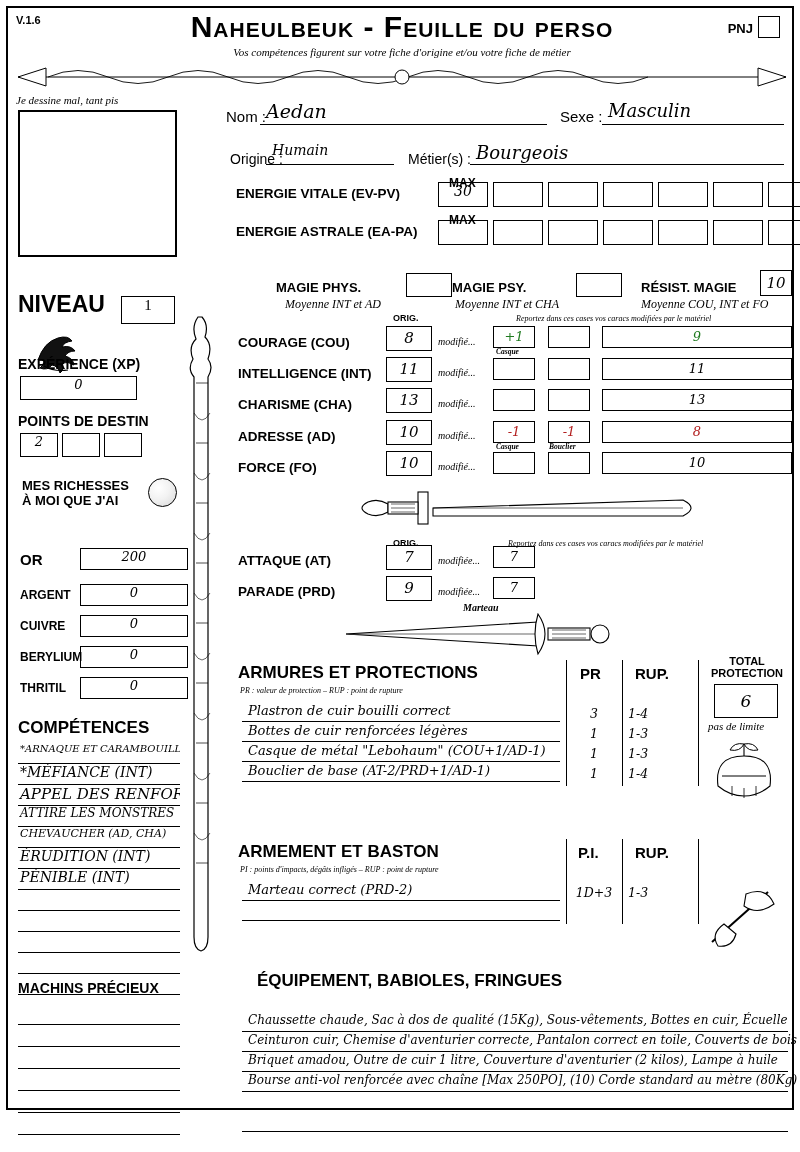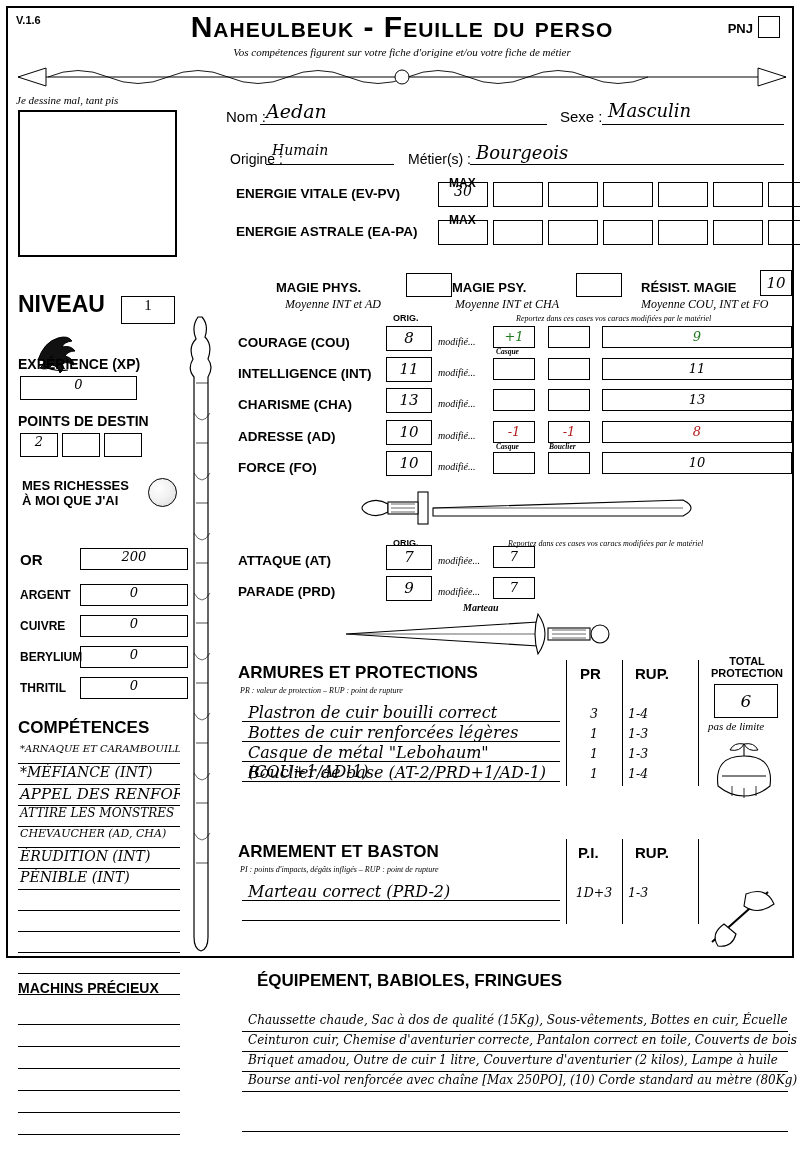--- a/index.html
+++ b/index.html
@@ -1,17 +1,17 @@
 <!DOCTYPE html>
 <html><head>
 <meta charset="utf-8">
 <style>
   html,body{margin:0;padding:0;background:#fff;}
   body{width:800px;height:1152px;font-family:"Liberation Serif",serif;color:#000;position:relative;overflow:hidden;}
-  .sheet{position:absolute;left:6px;top:6px;width:788px;height:952px;border:2px solid #000;box-sizing:border-box;}
+  .sheet{position:absolute;left:6px;top:6px;width:788px;height:1104px;border:2px solid #000;box-sizing:border-box;}
   .hand{font-family:"DejaVu Serif",serif;font-style:italic;}
 
   
   .ver{position:absolute;left:8px;top:6px;font-size:11px;font-family:"Liberation Sans",sans-serif;font-weight:bold;}
   .title{position:absolute;left:0;top:2px;width:788px;text-align:center;font-family:"Liberation Sans",sans-serif;
          font-weight:bold;font-size:30px;letter-spacing:1px;font-variant:small-caps;}
   .subtitle{position:absolute;left:0;top:38px;width:788px;text-align:center;font-size:11px;font-style:italic;}
   .pnj{position:absolute;right:12px;top:8px;font-family:"Liberation Sans",sans-serif;font-weight:bold;font-size:13px;}
   .pnjbox{display:inline-block;width:20px;height:20px;border:1.5px solid #000;vertical-align:-5px;margin-left:5px;}
   .rule{position:absolute;left:10px;top:52px;width:768px;height:34px;}
@@ -63,21 +63,21 @@
   .modlbl{position:absolute;font-size:10px;font-style:italic;}
   .tiny{position:absolute;font-size:7.5px;font-style:italic;font-weight:bold;}
   .orig{position:absolute;font-family:"Liberation Sans",sans-serif;font-weight:bold;font-size:9px;}
   .report{position:absolute;font-size:8px;font-style:italic;}
 
   
   .sect{position:absolute;font-family:"Liberation Sans",sans-serif;font-weight:bold;font-size:17px;}
   .sectsub{position:absolute;font-size:8px;font-style:italic;}
   .colh{position:absolute;font-family:"Liberation Sans",sans-serif;font-weight:bold;font-size:15px;}
   .vline{position:absolute;width:0;border-left:1.3px solid #000;}
-  .itemline{position:absolute;border-bottom:1px solid #000;font-family:"DejaVu Serif",serif;font-style:italic;font-size:16px;padding-left:6px;box-sizing:border-box;}
+  .itemline{position:absolute;border-bottom:1px solid #000;font-family:"DejaVu Serif",serif;font-style:italic;font-size:13px;padding-left:6px;box-sizing:border-box;}
   .cellv{position:absolute;font-family:"DejaVu Serif",serif;font-style:italic;font-size:12.5px;text-align:center;}
   .totp{position:absolute;font-family:"Liberation Sans",sans-serif;font-weight:bold;font-size:11px;text-align:center;line-height:12px;}
   .totbox{position:absolute;border:1.2px solid #000;text-align:center;font-family:"DejaVu Serif",serif;font-style:italic;font-size:17px;}
   .nolim{position:absolute;font-size:11px;font-style:italic;}
   .equipline{position:absolute;border-bottom:1px solid #000;font-family:"DejaVu Serif",serif;font-style:italic;font-size:12px;padding-left:6px;box-sizing:border-box;white-space:nowrap;}
   .red{color:#b32020;}
   .green{color:#1f7a1f;}
 </style>
 </head>
 <body>

